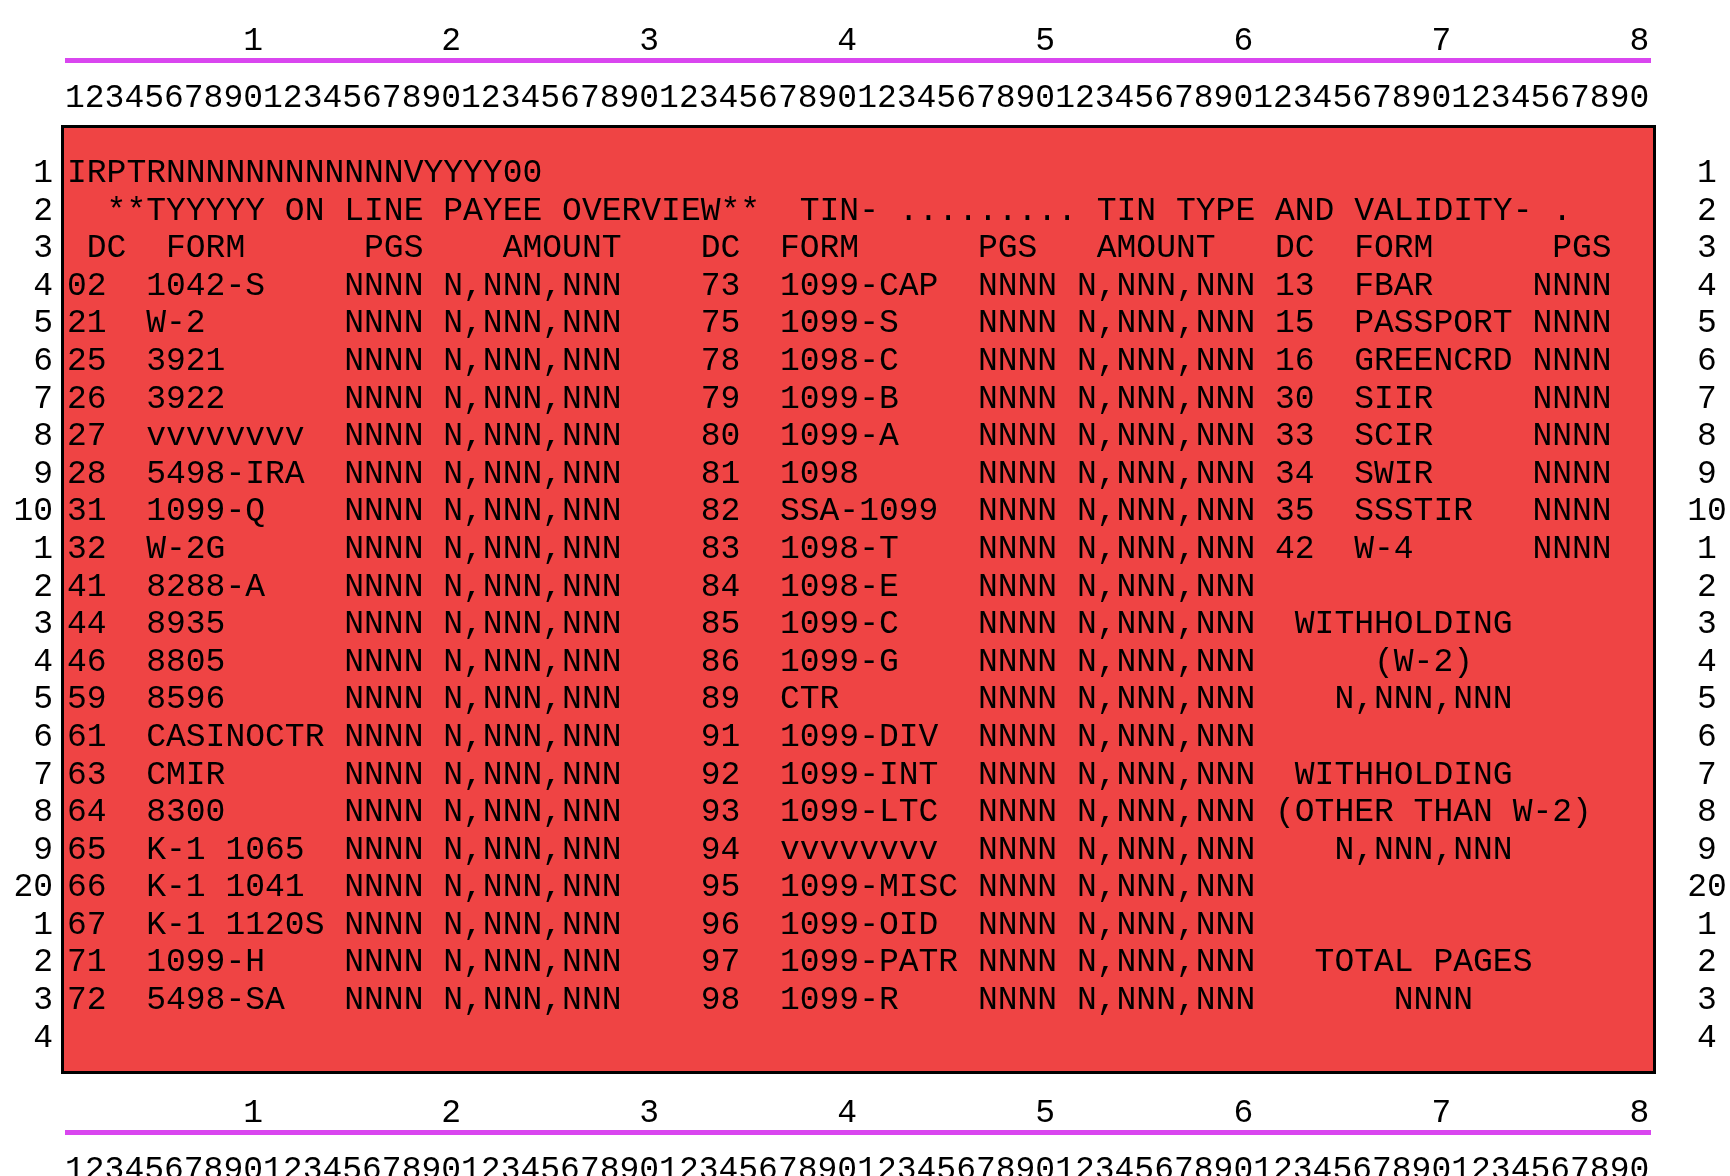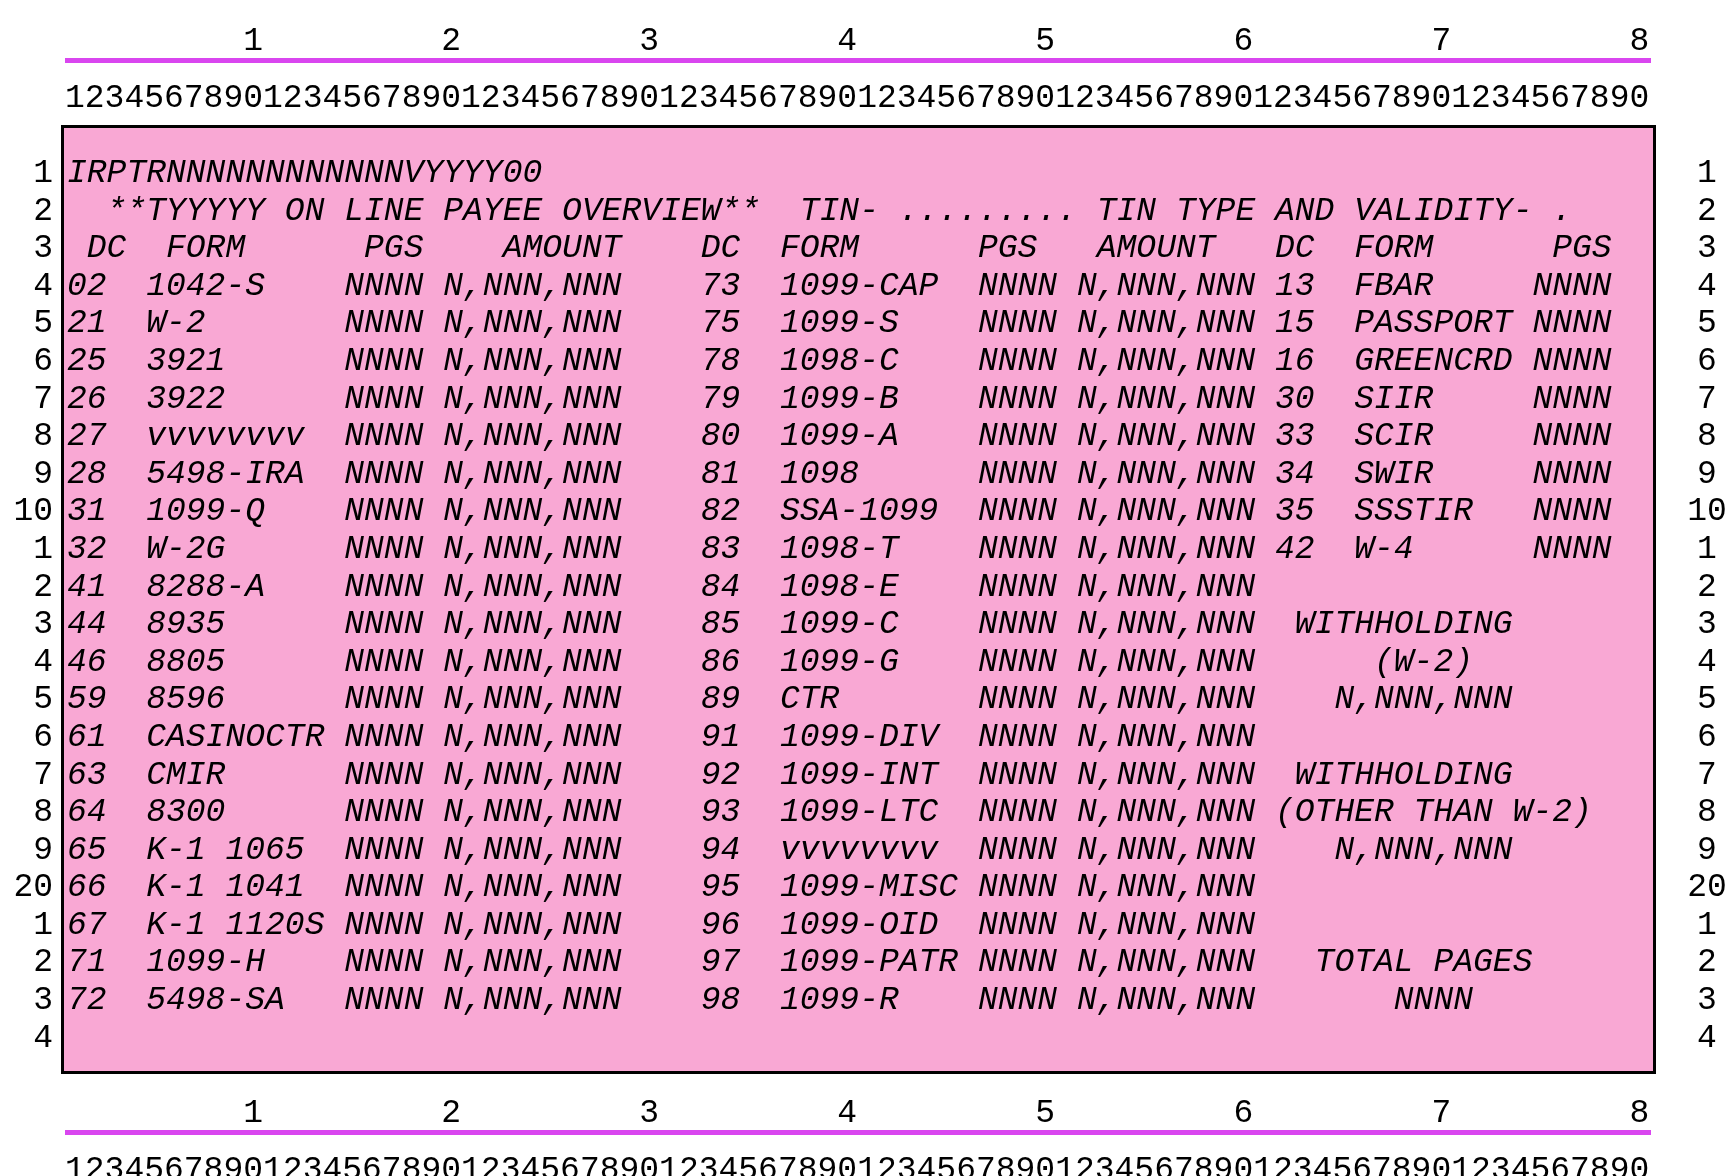--- a/index.html
+++ b/index.html
@@ -17,21 +17,21 @@
   #ruler-bottom{margin-top:20px;}
   
   .screen-wrap{display:flex;flex-direction:row;align-items:flex-start;margin-top:8px;}
   .gutter{padding-top:30px;}
   .gutter .rownum{height:37.6px;line-height:37.6px;}
   .gutter-left{width:53px;padding-right:8px;text-align:right;}
   .gutter-right{padding-left:28px;}
   .gutter-right .rownum{width:46px;text-align:center;}
   .screen-box{
     border:3px solid #000;width:1586px;
-    padding:27px 0 14px 3px;background:#f9a8d4;font-style:italic;
+    padding:27px 0 14px 3px;background:#ef4444;
   }
   .screen-line{height:37.6px;line-height:37.6px;}
 </style>
 </head>
 <body>
 
 <div id="ruler-top">
   <div class="mono ruler ruler-tens">         1         2         3         4         5         6         7         8</div>
   <div class="mono ruler ruler-units">12345678901234567890123456789012345678901234567890123456789012345678901234567890</div>
 </div>

